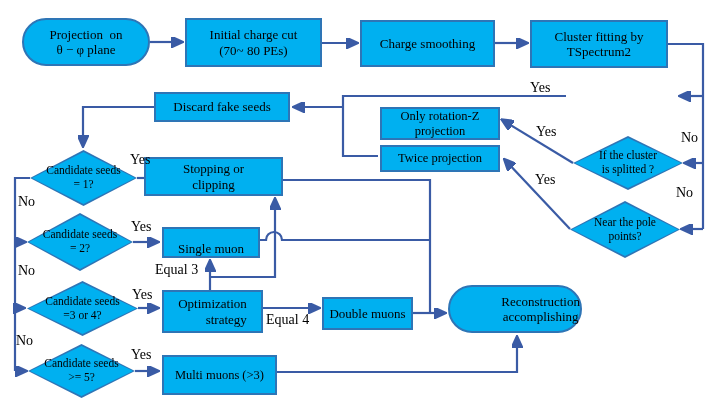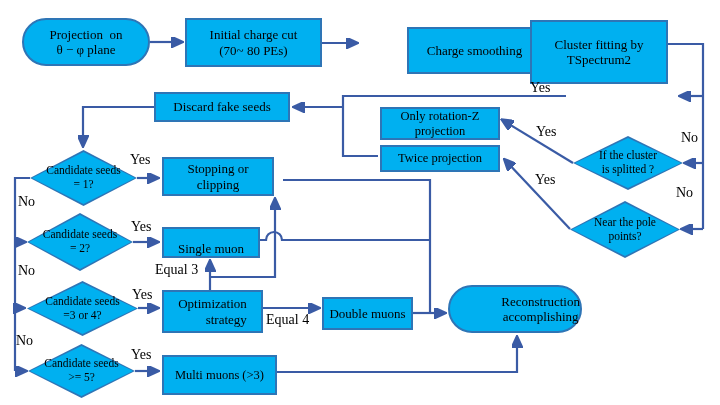--- a/index.html
+++ b/index.html
@@ -30,33 +30,33 @@
   .dshape{position:absolute;inset:0;background:var(--node-border);
     clip-path:polygon(50% 0,100% 50%,50% 100%,0 50%);}
   .dfill{position:absolute;inset:2px;background:var(--node-fill);
     clip-path:polygon(50% 0,100% 50%,50% 100%,0 50%);}
   .dlbl{position:relative;white-space:pre-wrap;}
   .elabel{position:absolute;font-size:14px;white-space:nowrap;}
 
   
   #n-projection{left:22px;top:18px;width:128px;height:48px;}
   #n-initial{left:185px;top:18px;width:137px;height:49px;}
-  #n-smoothing{left:360px;top:27px;width:135px;height:47px;margin-left:47px;}
-  #n-cluster{left:530px;top:20px;width:138px;height:64px;}
+  #n-smoothing{left:360px;top:20px;width:135px;height:47px;}
+  #n-cluster{left:530px;top:20px;width:138px;height:48px;}
   #n-normal{left:566px;top:69px;width:112px;height:54px;}
   #n-split{left:573px;top:136px;width:110px;height:54px;}
   #n-pole{left:570px;top:201px;width:110px;height:57px;}
   #n-rotationz{left:380px;top:107px;width:120px;height:33px;font-size:12.5px;}
   #n-twice{left:380px;top:145px;width:120px;height:27px;font-size:12.5px;}
   #n-discard{left:154px;top:92px;width:136px;height:30px;}
   #n-d1{left:30px;top:150px;width:107px;height:56px;}
   #n-d2{left:27px;top:213px;width:106px;height:58px;}
   #n-d3{left:27px;top:281px;width:111px;height:55px;}
   #n-d4{left:28px;top:344px;width:107px;height:54px;}
-  #n-stopping{left:162px;top:157px;width:112px;height:39px;}
+  #n-stopping{left:144px;top:157px;width:139px;height:39px;}
   #n-single{left:162px;top:227px;width:98px;height:31px;align-items:flex-end;}
   #n-optimization{left:162px;top:290px;width:101px;height:43px;text-align:right;}
   #n-multi{left:162px;top:355px;width:115px;height:40px;font-size:12.5px;}
   #n-double{left:322px;top:297px;width:91px;height:33px;}
   #n-recon{left:448px;top:285px;width:134px;height:48px;justify-content:flex-end;}
 
   
   #el-yes-normal{left:530px;top:80px;}
   #el-no-normal{left:681px;top:130px;}
   #el-yes-split{left:536px;top:124px;}

